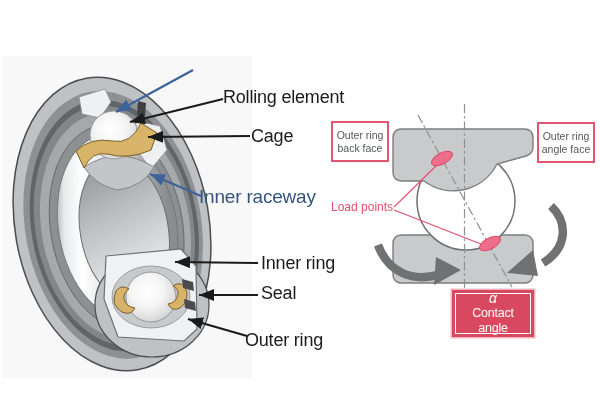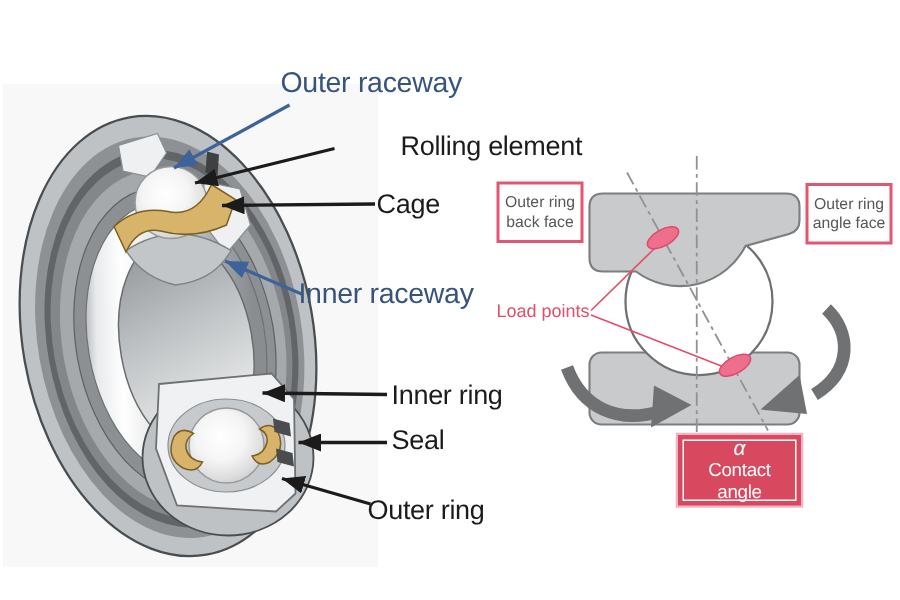--- a/index.html
+++ b/index.html
@@ -123,22 +123,21 @@
 
       <g>
         <path d="M 378,245 C 388,272 412,283 441,274" fill="none" stroke="#6F7173" stroke-width="8.5"></path>
         <polygon points="461,270 436,257 434,285" fill="#6F7173"></polygon>
         <path d="M 551,206 C 567,221 569,247 543,263" fill="none" stroke="#6F7173" stroke-width="8.5"></path>
         <polygon points="507,273 533,250 538,276" fill="#6F7173"></polygon>
       </g>
     </g>
   </svg>
 
-  <div class="lbl blue" style="left:187px;top:45px;">Outer raceway</div>
-  <div class="lbl" style="left:223px;top:87px;margin-left:44px;">Rolling element</div>
+  <div class="lbl" style="left:223px;top:87px;">Rolling element</div>
   <div class="lbl" style="left:251px;top:126px;">Cage</div>
   <div class="lbl blue" style="left:199px;top:186px;">Inner raceway</div>
   <div class="lbl" style="left:261px;top:253px;text-align:center;">Inner ring</div>
   <div class="lbl" style="left:261px;top:283px;">Seal</div>
   <div class="lbl" style="left:245px;top:330px;">Outer ring</div>
 
   <div class="facebox" style="left:331px;top:121px;">
     <span>Outer ring</span>
     <span>back face</span>
   </div>

